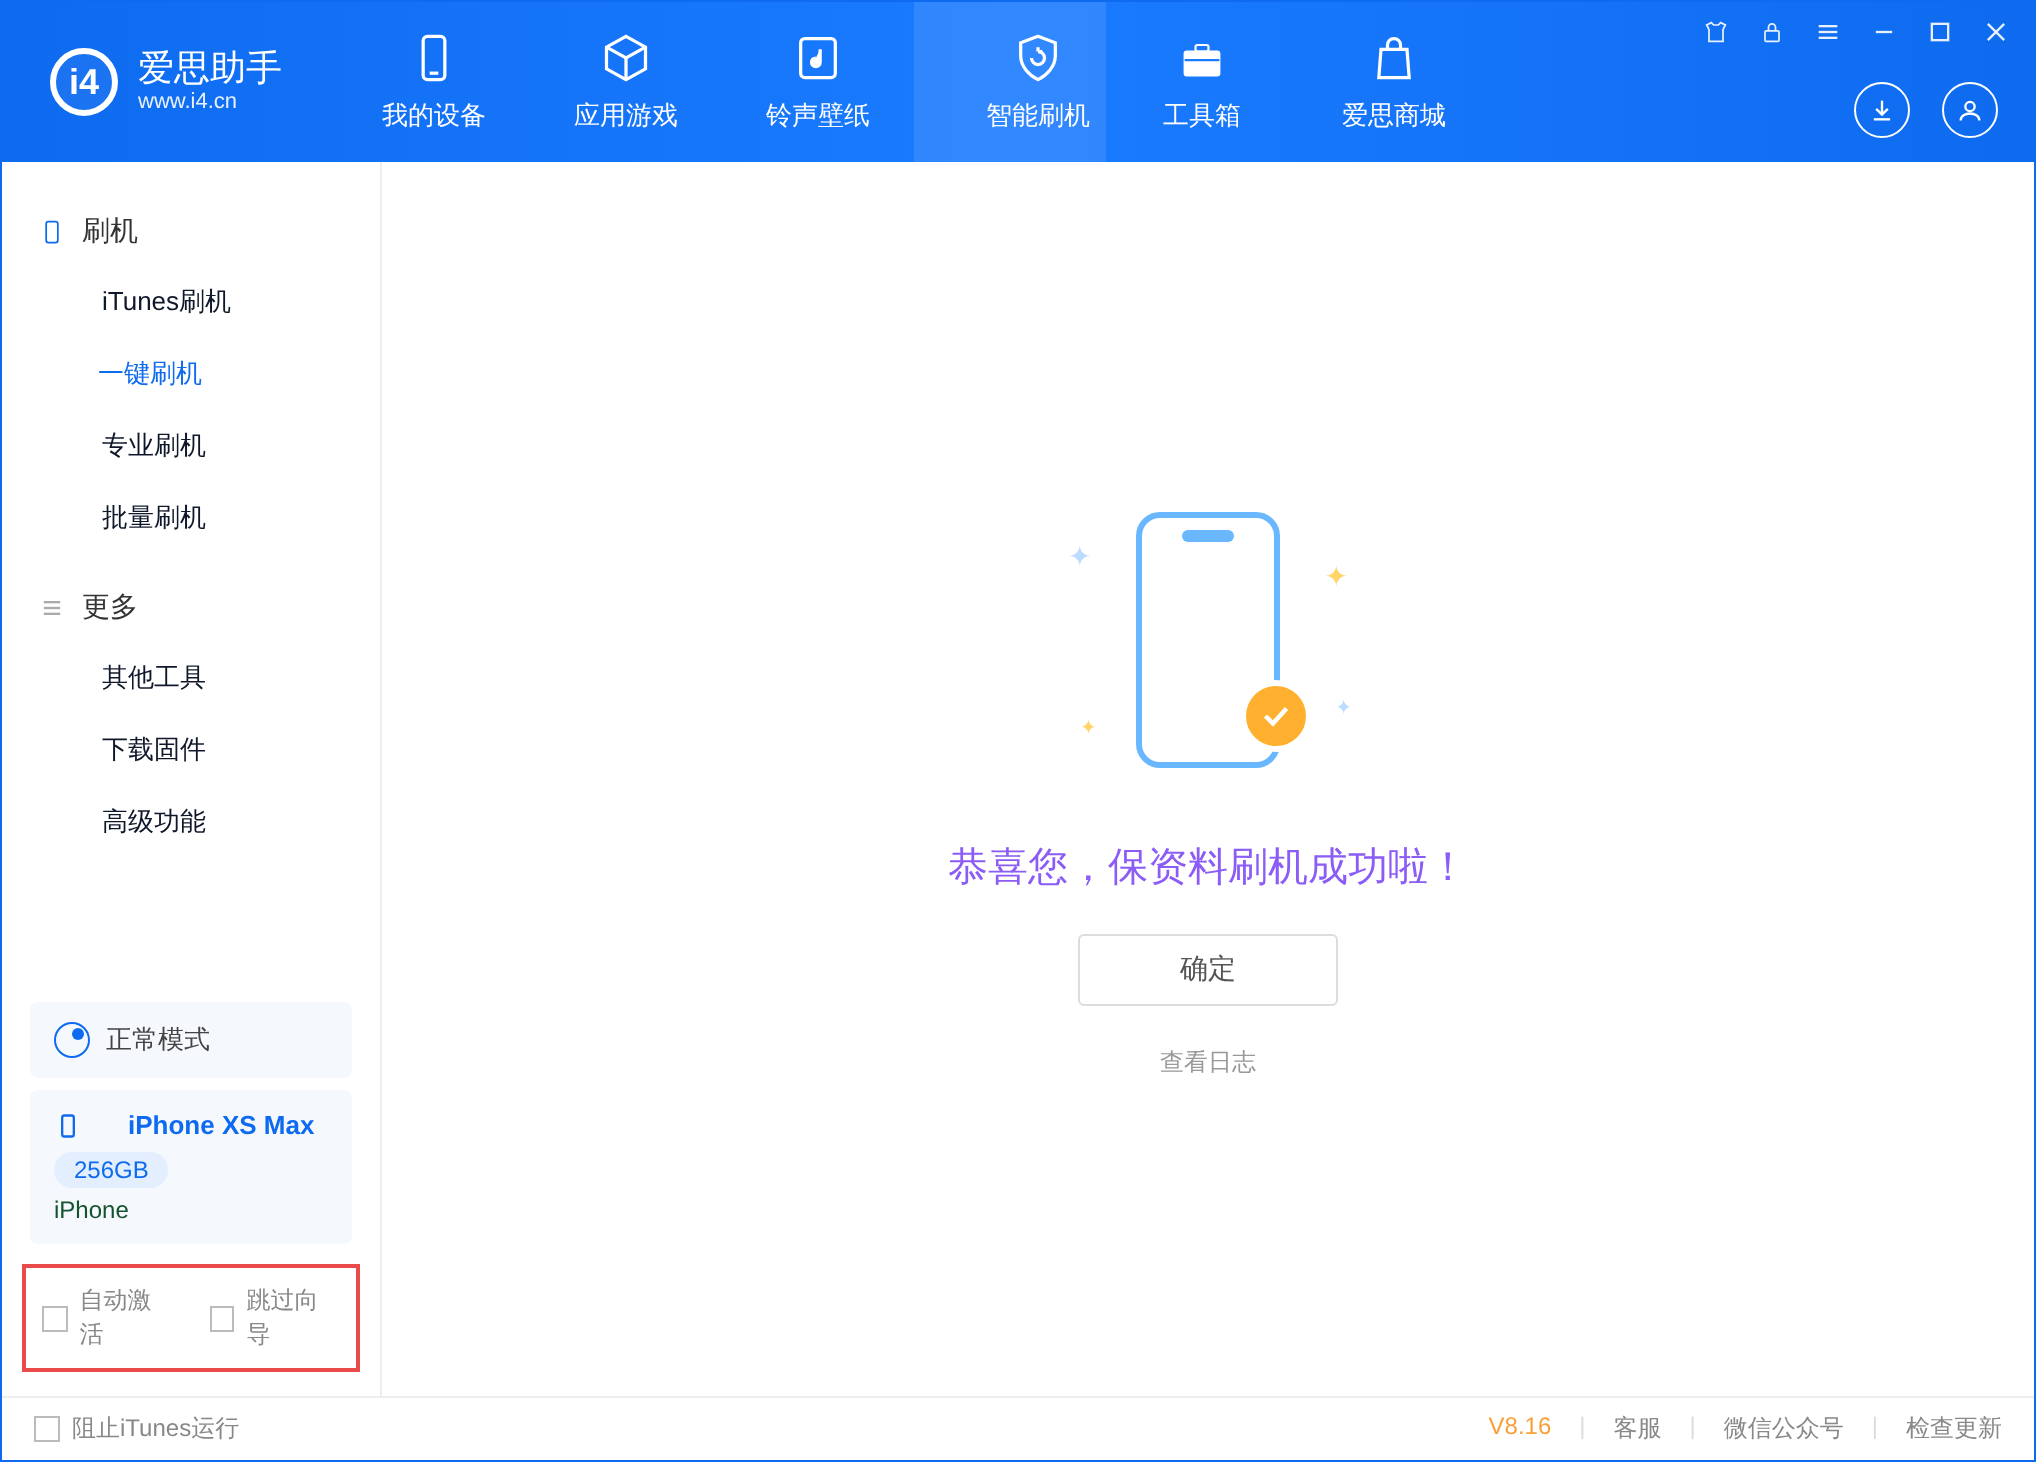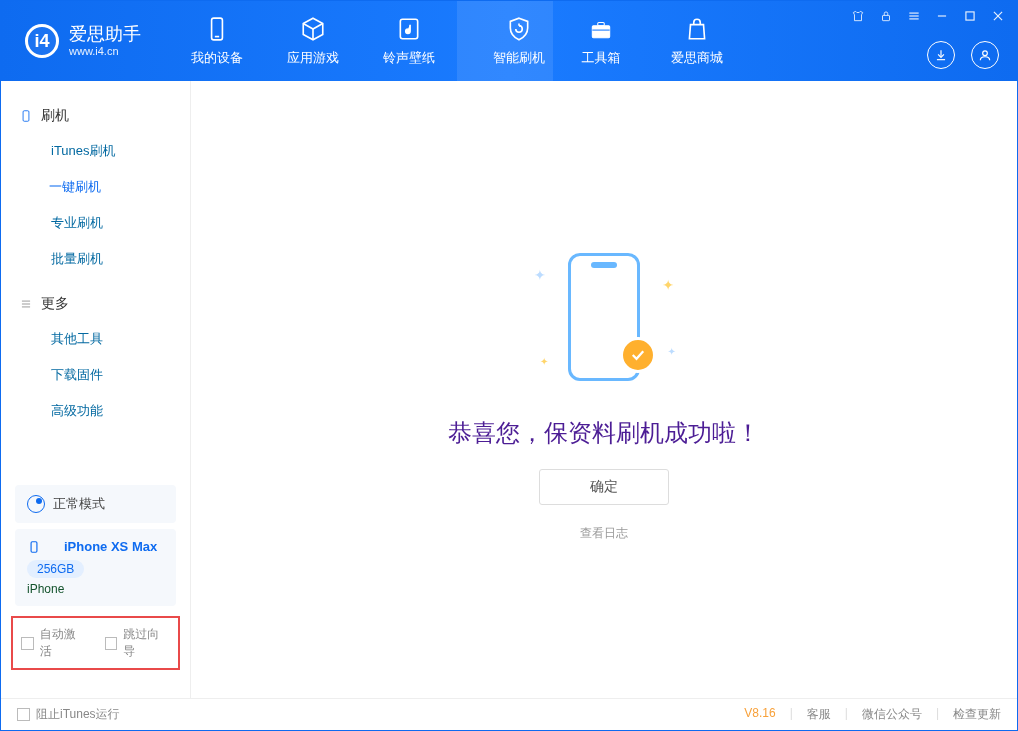--- a/index.html
+++ b/index.html
@@ -21,47 +21,47 @@
 .win-ctrl svg { width: 14px; height: 14px; }
 .header-right-icons { position: absolute; right: 18px; bottom: 12px; display: flex; gap: 16px; }
 .hdr-icon { width: 28px; height: 28px; border: 1.5px solid #fff; border-radius: 50%; display: flex; align-items: center; justify-content: center; cursor: pointer; }
 .hdr-icon svg { width: 14px; height: 14px; }
 
 .body { flex: 1; display: flex; min-height: 0; }
 .sidebar { width: 190px; border-right: 1px solid #eee; display: flex; flex-direction: column; padding-top: 18px; }
 .side-group { padding: 0 0 10px 0; }
 .side-head { display: flex; align-items: center; gap: 8px; padding: 8px 18px; font-size: 14px; color: #333; cursor: pointer; }
 .side-head svg { width: 14px; height: 14px; }
-.side-item { padding: 9px 18px 9px 50px; font-size: 13px; color: #0369a1; cursor: pointer; }
+.side-item { padding: 9px 18px 9px 50px; font-size: 13px; color: #0f172a; cursor: pointer; }
 .side-item.active { color: #0e6bf0; padding-left: 48px; }
 .sidebar-bottom { margin-top: auto; }
 .mode-box { margin: 6px 14px; background: #f5f8fc; border-radius: 4px; padding: 10px 12px; display: flex; align-items: center; gap: 8px; font-size: 13px; color: #444; }
 .mode-icon { width: 18px; height: 18px; border: 1.5px solid #0e6bf0; border-radius: 50%; display: flex; align-items: center; justify-content: center; position: relative; }
 .mode-icon::after { content: ""; width: 6px; height: 6px; background: #0e6bf0; border-radius: 50%; position: absolute; top: 2px; right: 2px; }
 .device-box { margin: 6px 14px 10px; background: #f5f8fc; border-radius: 4px; padding: 10px 12px; font-size: 13px; }
 .device-title { color: #0e6bf0; font-weight: 600; display: flex; align-items: center; gap: 23px; }
 .device-title svg { width: 14px; height: 14px; }
 .storage-pill { display: inline-block; margin-top: 6px; padding: 2px 10px; background: #e3efff; color: #0e6bf0; border-radius: 10px; font-size: 12px; }
 .device-sub { color: #14532d; font-size: 12px; margin-top: 4px; }
-.checkbox-row { border: 2px solid #e94a4a; margin: 6px 10px 28px; padding: 8px 8px; display: flex; gap: 18px; font-size: 12px; color: #888; }
+.checkbox-row { border: 2px solid #e94a4a; margin: 6px 10px 12px; padding: 8px 8px; display: flex; gap: 18px; font-size: 12px; color: #888; }
 .cb-item { display: flex; align-items: center; gap: 6px; cursor: pointer; }
 .cb-box { width: 13px; height: 13px; border: 1px solid #bbb; background: #fff; }
 
 .main { flex: 1; display: flex; flex-direction: column; align-items: center; justify-content: center; gap: 20px; }
 .phone-illust { position: relative; width: 200px; height: 160px; display: flex; align-items: center; justify-content: center; }
 .phone-body { width: 72px; height: 128px; border: 3px solid #69b8ff; border-radius: 12px; background: #fff; position: relative; }
 .phone-body::before { content: ""; position: absolute; top: 6px; left: 50%; transform: translateX(-50%); width: 26px; height: 6px; background: #69b8ff; border-radius: 3px; }
 .check-badge { position: absolute; right: 48px; bottom: 24px; width: 36px; height: 36px; background: #ffb02e; border-radius: 50%; display: flex; align-items: center; justify-content: center; border: 3px solid #fff; }
 .check-badge svg { width: 18px; height: 18px; }
 .sparkle { position: absolute; color: #bcdcff; font-size: 14px; }
 .sp1 { top: 30px; left: 30px; }
 .sp2 { top: 40px; right: 30px; color: #ffd56a; }
 .sp3 { bottom: 30px; left: 36px; color: #ffd56a; font-size: 10px; }
 .sp4 { bottom: 40px; right: 28px; color: #bcdcff; font-size: 10px; }
-.success-text { font-size: 24px; color: #4c1d95; }
+.success-text { font-size: 20px; color: #8b5cf6; }
 .ok-btn { width: 130px; height: 36px; border: 1px solid #ddd; background: #fff; border-radius: 3px; font-size: 14px; color: #555; cursor: pointer; }
 .view-log { font-size: 12px; color: #999; cursor: pointer; }
 
 .footer { height: 32px; border-top: 1px solid #eee; display: flex; align-items: center; padding: 0 16px; font-size: 12px; color: #888; }
 .footer-left { display: flex; align-items: center; gap: 6px; cursor: pointer; }
 .footer-right { margin-left: auto; display: flex; align-items: flex-start; gap: 14px; }
 .footer-right .version { color: #f8a13a; }
 .footer-divider { color: #ddd; }
 .footer-link { cursor: pointer; }
 </style>

